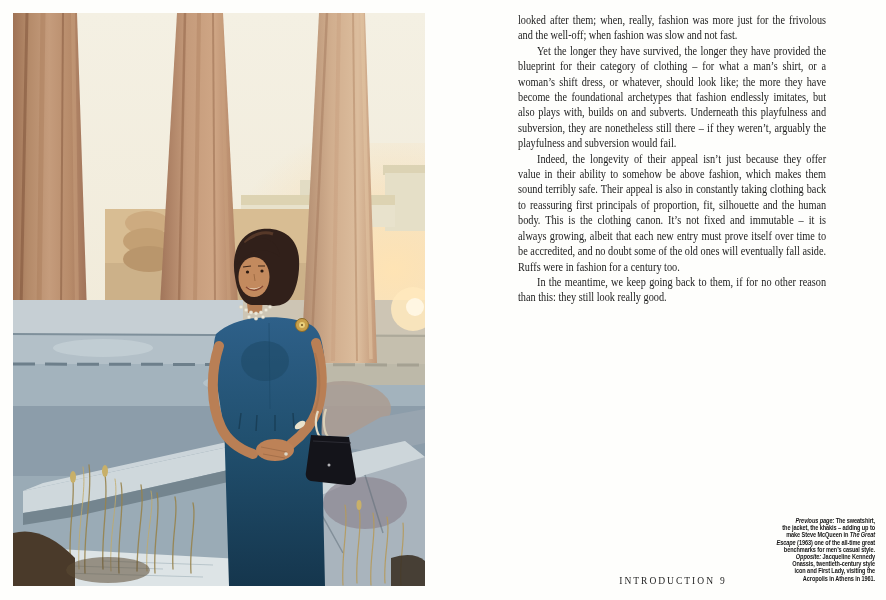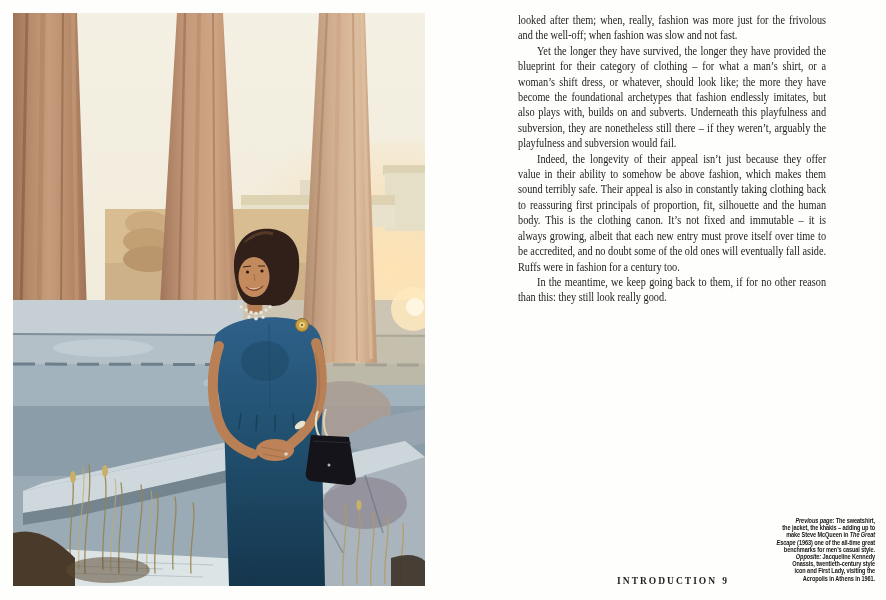--- a/index.html
+++ b/index.html
@@ -24,21 +24,21 @@
     position:absolute; right:11px; top:517px; text-align:right;
     font-family:"Liberation Sans", sans-serif; font-weight:bold;
     font-size:6.8px; line-height:7.2px; letter-spacing:-0.1px;
     color:#161616; transform:scaleX(0.82); transform-origin:100% 0;
   }
   .caption .cap-line { white-space:nowrap; }
   .caption em { font-style:italic; }
 
   .folio {
     position:absolute; left:518px; top:576px; width:308px; text-align:center;
-    font-size:9.5px; font-weight:bold; letter-spacing:2px; color:#1f1f1f;
+    font-size:9.5px; font-weight:normal; letter-spacing:2px; color:#1f1f1f;
   }
   .folio .num { margin-left:5px; letter-spacing:0; }
 </style>
 </head>
 <body>
 
 <div class="spread">
 
   <div class="photo-frame" title="Jacqueline Kennedy Onassis in a sleeveless navy-blue shift dress with a pearl necklace, gold brooch and black handbag, smiling among tall Doric columns and pale marble ruins of the Acropolis at golden hour">
     <svg viewBox="0 0 412 573">

